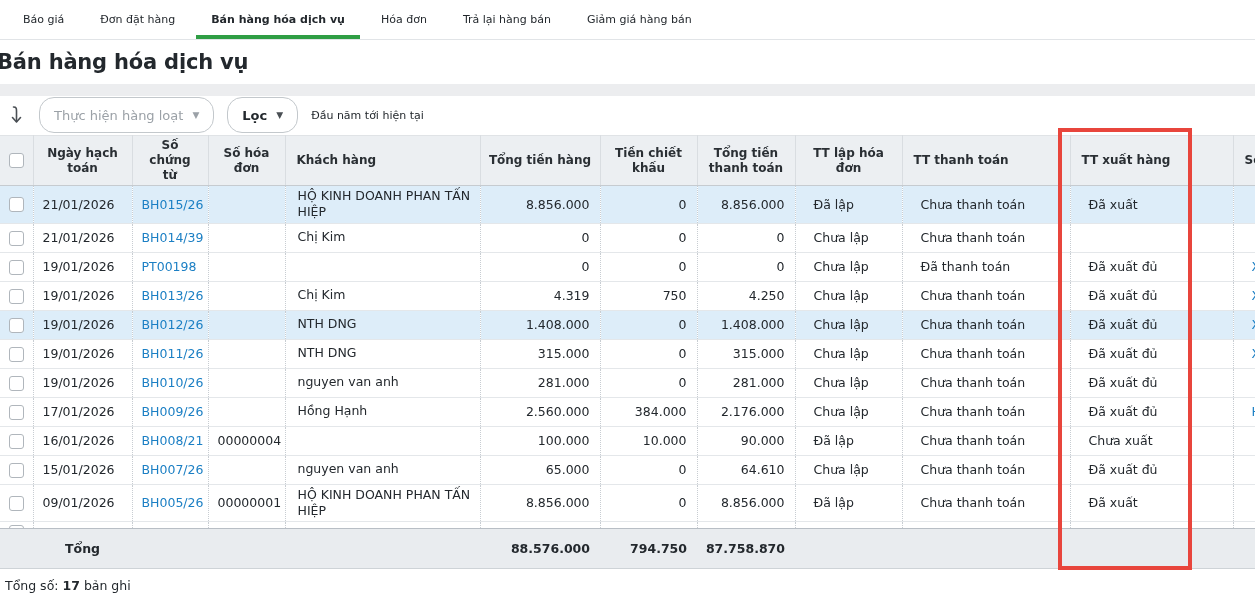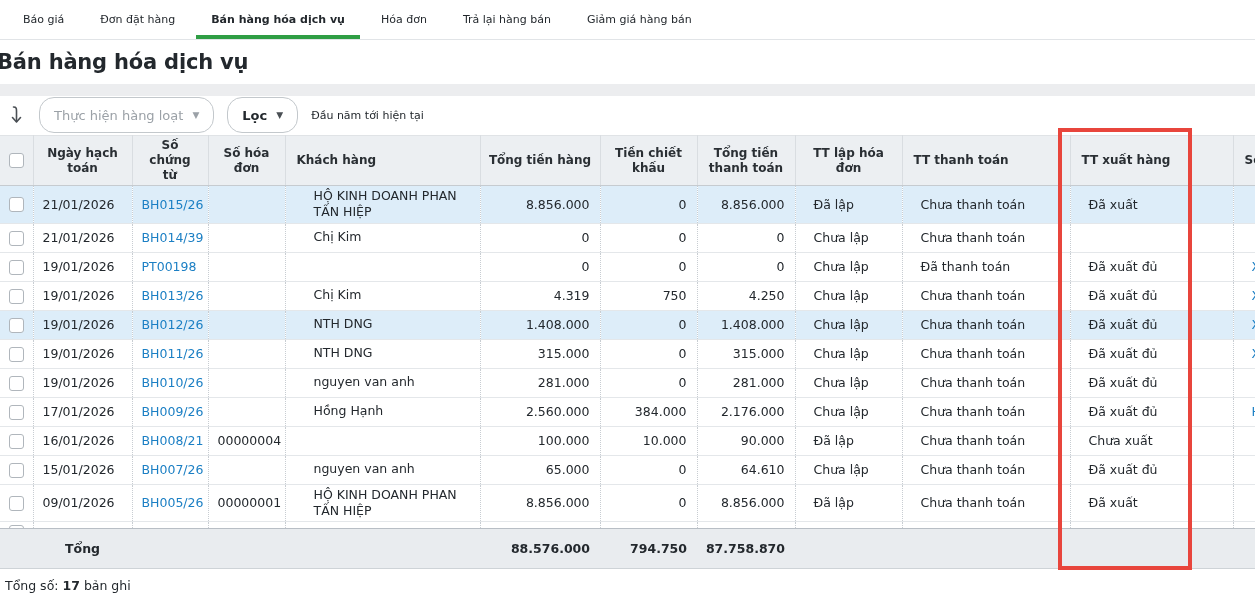--- a/index.html
+++ b/index.html
@@ -47,21 +47,21 @@
     height:29px; font-size:12.5px; vertical-align:middle; padding:2px 8px;
     border-bottom:1px solid #e4e7ea; border-right:1px dotted #c8cdd2;
     white-space:nowrap; overflow:hidden;
   }
   .grid td:last-child{border-right:none;}
   .grid tr.hl td{background:var(--hl);}
   .grid td.c-check, .grid th.c-check{text-align:center; padding:2px 0;}
   .grid td.c-date{text-align:left; padding-left:9px;}
   .grid td.c-num{text-align:right; padding-right:10px;}
   .grid td.c-status{text-align:left; padding-left:18px;}
-  .grid td.c-cust{white-space:normal; line-height:1.3; padding-left:28px;margin-left:28px;}
+  .grid td.c-cust{white-space:normal; line-height:1.3; padding-left:12px;margin-left:28px;}
   .grid td.link{color:var(--link); cursor:pointer;}
   .cb{width:15px; height:15px; border:1px solid #b0b6bc; border-radius:3px; background:#fff;
       display:inline-block; vertical-align:middle; cursor:pointer;}
   tr.clip-row td{height:6px; padding:0; border-bottom:none;}
   tr.clip-row .clipbox{height:6px; overflow:hidden; text-align:center; padding-top:2px;}
   tr.total-row td{
     background:var(--foot-bg); font-weight:700; height:40px;
     border-top:1px solid #b8bec5; border-bottom:1px solid #ced3d7; border-right:none;
   }
   tr.total-row td.t-label{text-align:center;}

